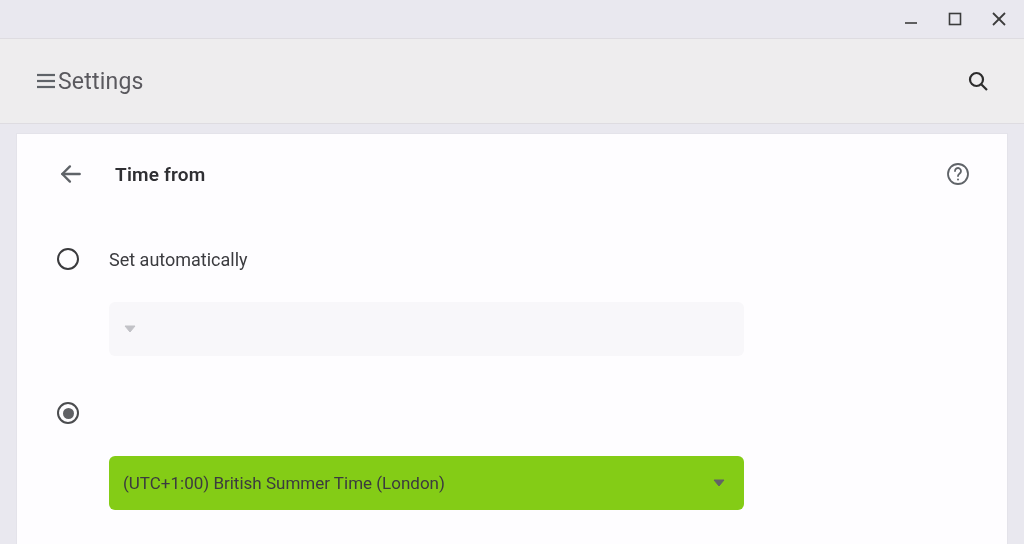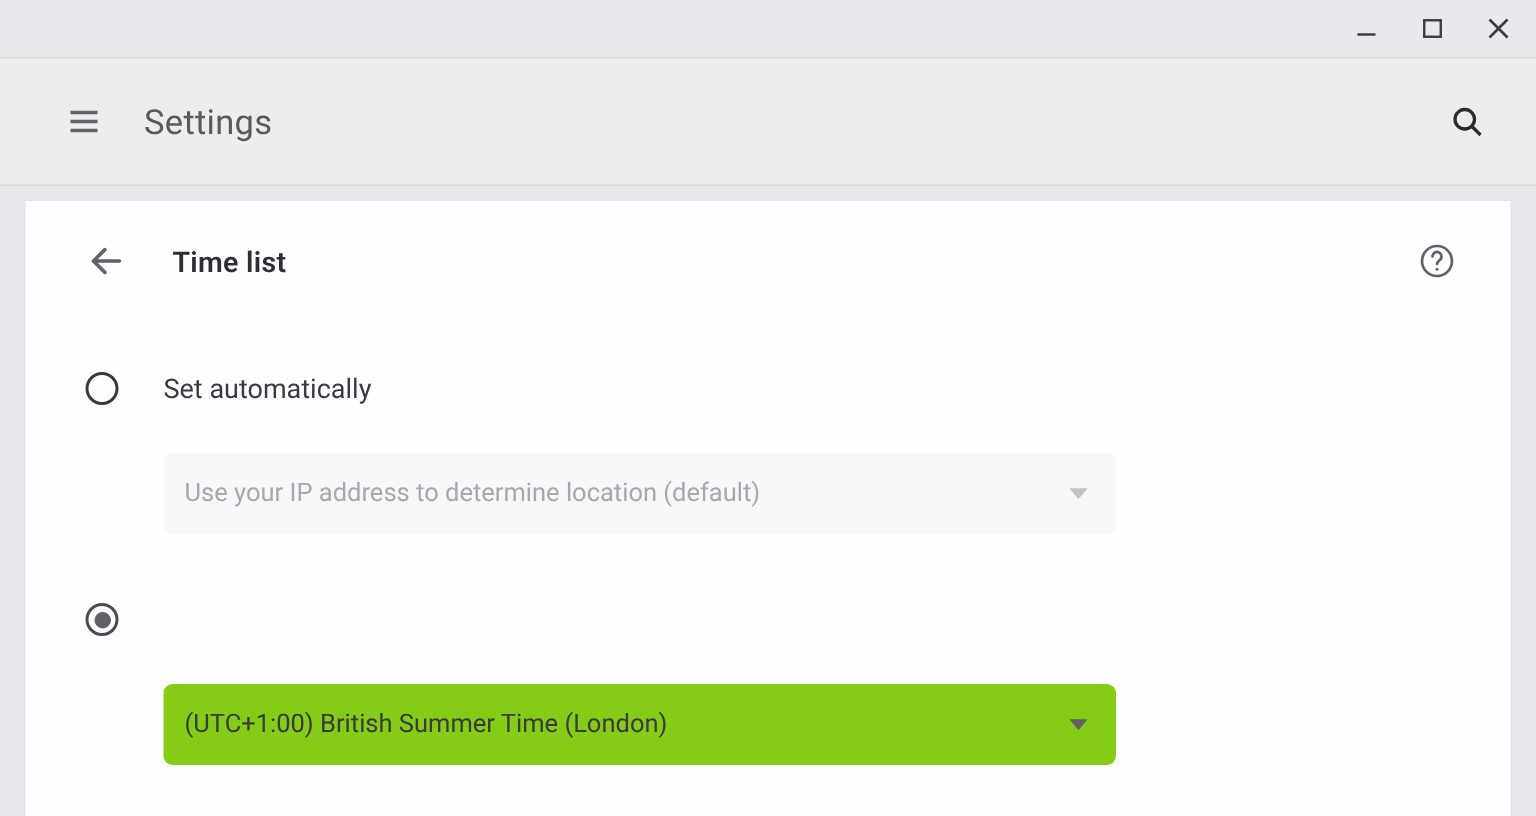--- a/index.html
+++ b/index.html
@@ -19,22 +19,21 @@
   .titlebar svg { stroke: #3c3c3c; fill: none; }
 
   
   .app-header {
     height: 86px;
     background: #eeedee;
     border-top: 1px solid #dedce1;
     border-bottom: 1px solid #dedce1;
     display: flex;
     align-items: center;
-    padding: 0 32px 0 44px;
-    gap: 28px;
+    padding: 0 32px 0 34px;
   }
   .hamburger { width: 24px; height: 24px; cursor: pointer; display:flex; align-items:center; justify-content:center; }
   .hamburger svg { stroke: #5f6368; }
   .app-title { font-size: 23px; color: #5a595e; letter-spacing: .2px; }
   .header-spacer { flex: 1; }
   .search-btn { width: 28px; height: 28px; cursor: pointer; display:flex; align-items:center; justify-content:center; }
   .search-btn svg { stroke: #2c2c2c; fill:none; }
 
   
   .stage {
@@ -141,40 +140,39 @@
 <div class="stage">
   <div class="panel">
 
     <div class="page-head">
       <div class="back-btn">
         <svg width="26" height="26" viewBox="0 0 24 24" stroke-width="2.2" stroke-linecap="round" stroke-linejoin="round">
             <line x1="20" y1="12" x2="4" y2="12"></line>
             <polyline points="11 5 4 12 11 19"></polyline>
           </svg>
       </div>
-      <div class="page-title">Time list</div>
+      <div class="page-title">Time from</div>
       <div class="page-spacer"></div>
       <div class="help-btn">
         <svg width="24" height="24" viewBox="0 0 24 24" stroke-width="1.8">
             <circle cx="12" cy="12" r="10"></circle>
             <path d="M9 9a3 3 0 1 1 4.5 2.6C12.5 12.5 12 13 12 14" stroke-linecap="round"></path>
             <circle cx="12" cy="17.5" r="1" fill="#5f6368" stroke="none"></circle>
           </svg>
       </div>
     </div>
 
     <div class="options">
 
       <div class="option-row">
         <div class="radio"></div>
         <div class="option-label">Set automatically</div>
       </div>
       <div class="dropdown-wrap">
         <div class="dropdown disabled">
-          <div class="dd-text">Use your IP address to determine location (default)</div>
           <div class="dd-caret">
             <svg width="12" height="8" viewBox="0 0 12 8">
                 <polygon points="1,1 11,1 6,7"></polygon>
               </svg>
           </div>
         </div>
       </div>
 
       <div class="option-row">
         <div class="radio selected">

